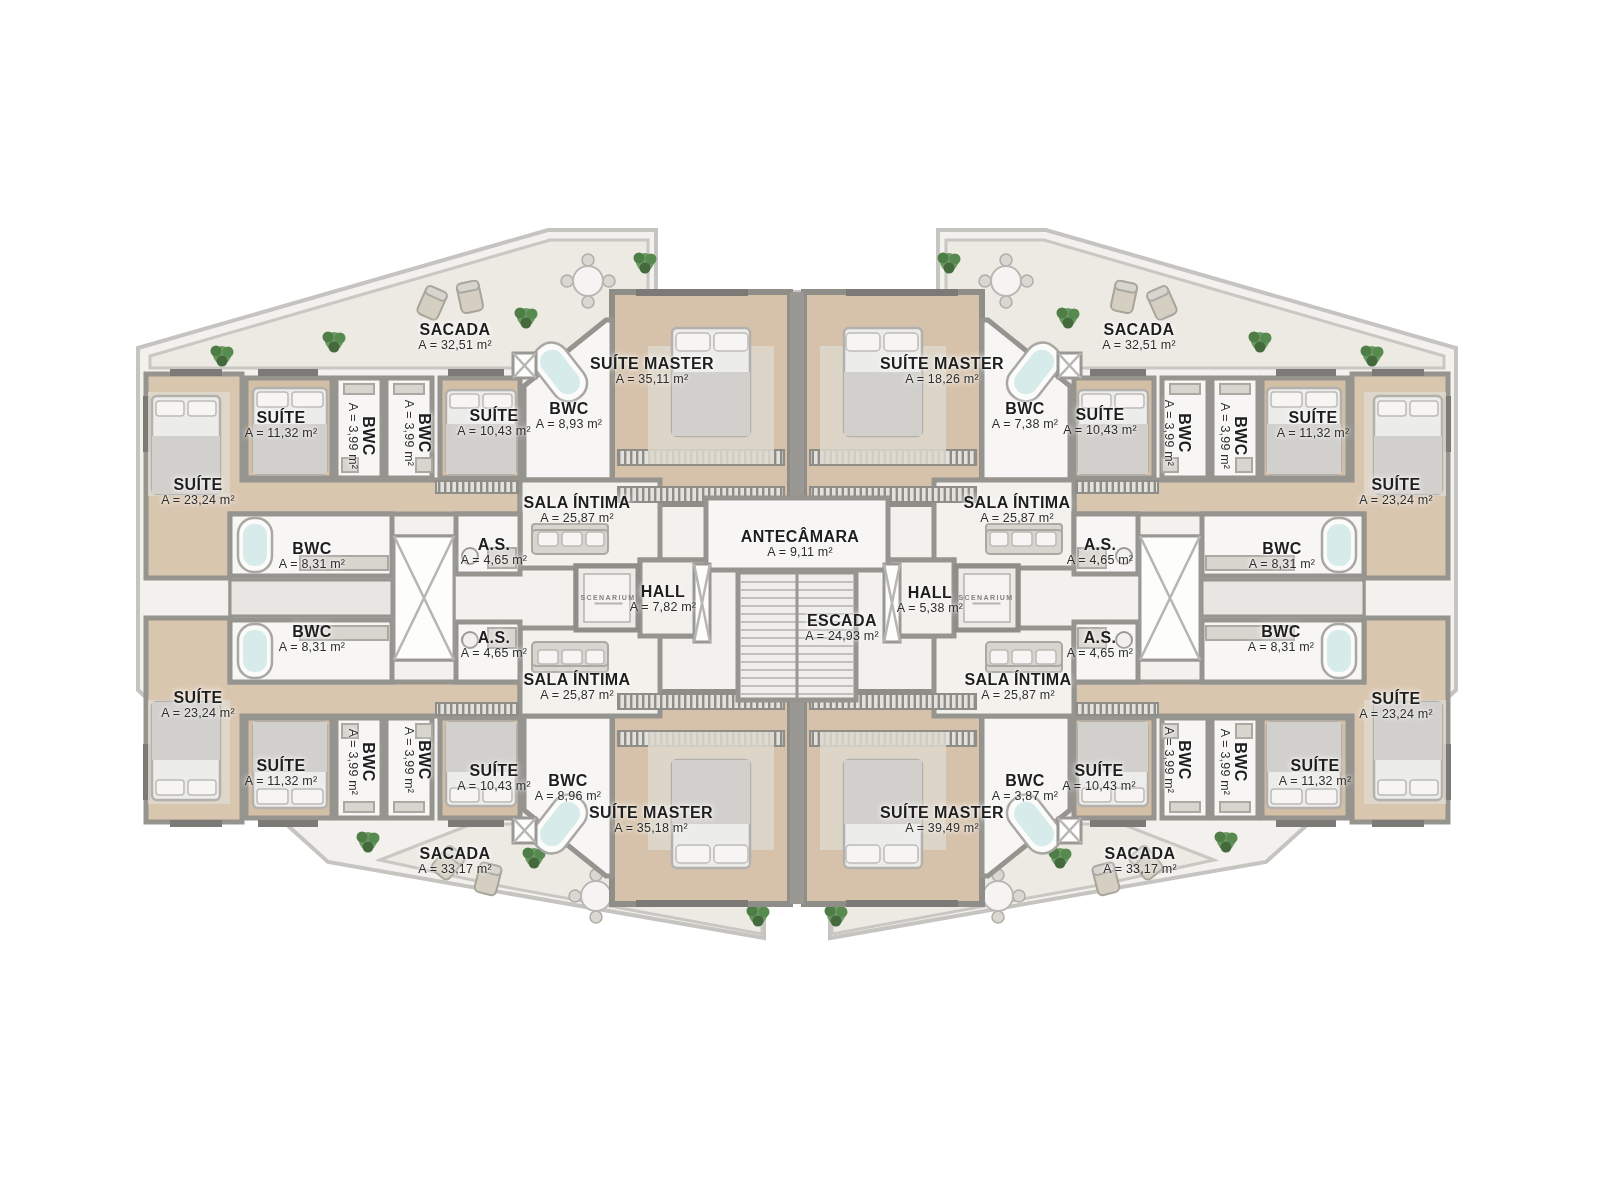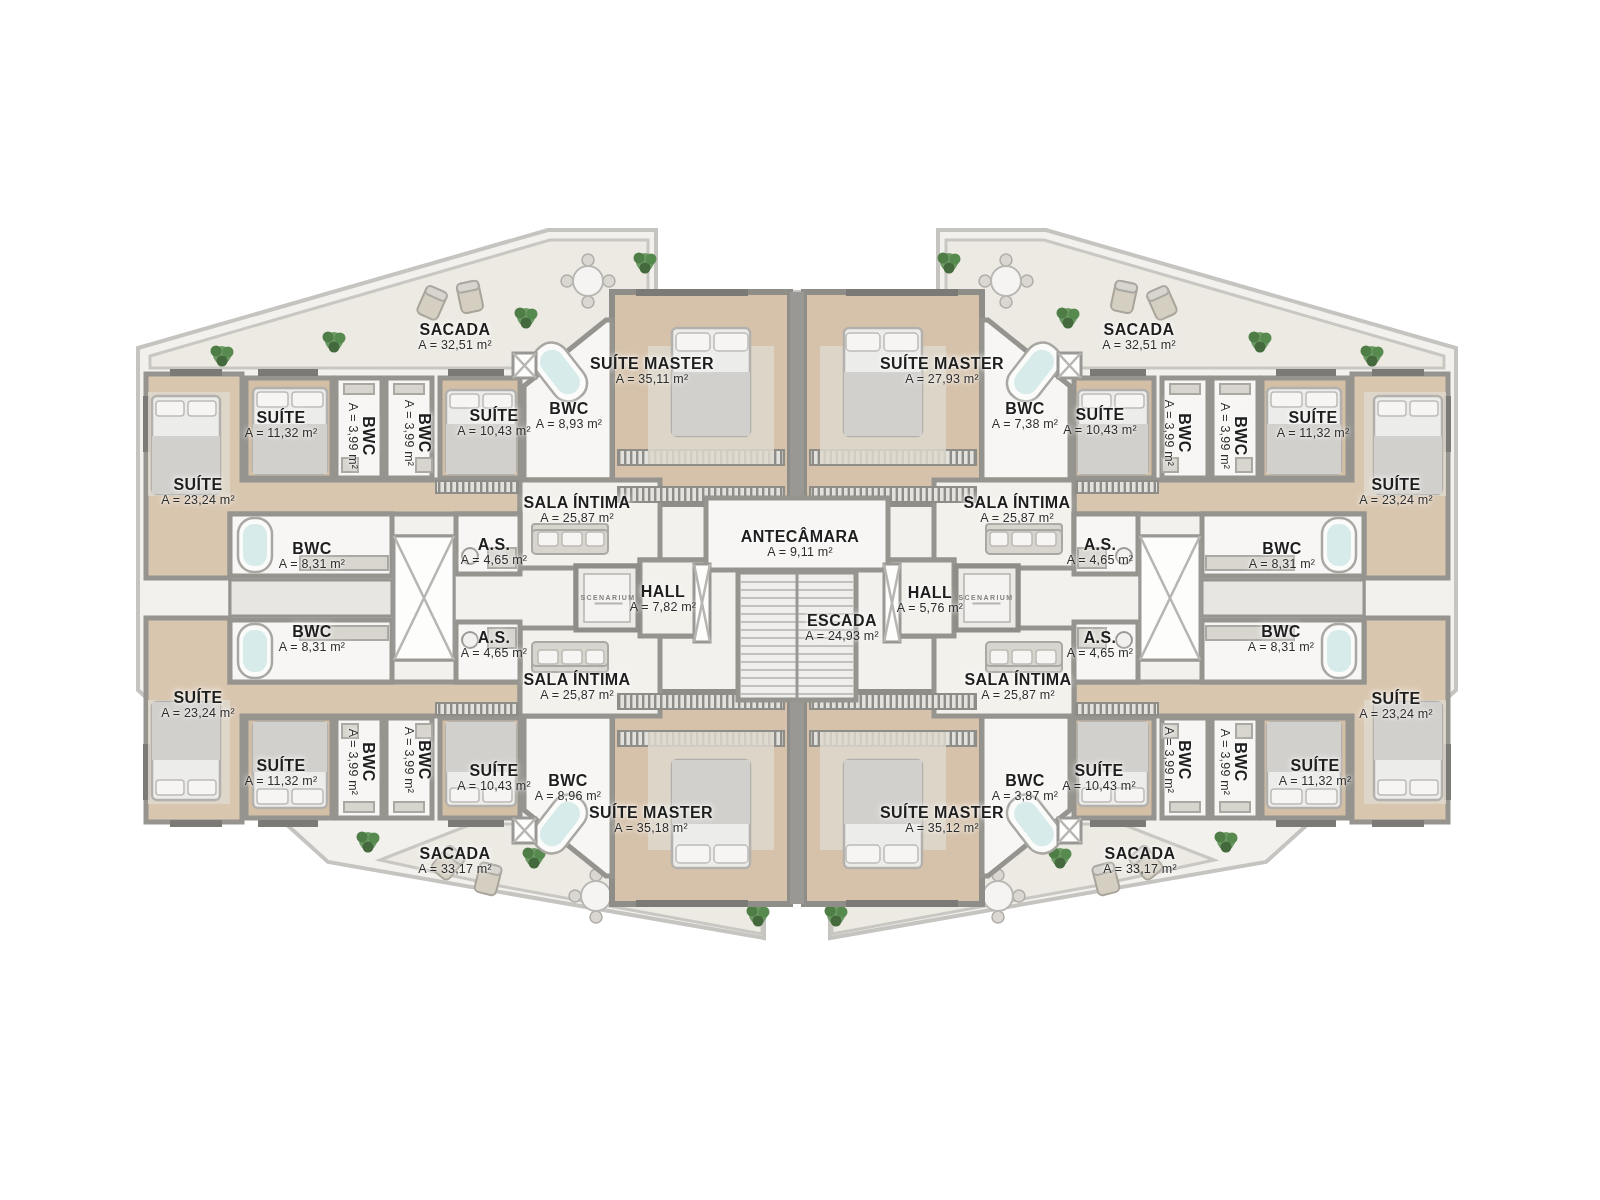--- a/index.html
+++ b/index.html
@@ -247,21 +247,21 @@
 <div class="lbl" style="left:800px;top:544px">
       <span class="rn">ANTECÂMARA</span>
       <span class="ra">A = 9,11 m²</span>
     </div>
 <div class="lbl" style="left:663px;top:599px">
       <span class="rn">HALL</span>
       <span class="ra">A = 7,82 m²</span>
     </div>
 <div class="lbl" style="left:930px;top:600px">
       <span class="rn">HALL</span>
-      <span class="ra">A = 5,76 m²</span>
+      <span class="ra">A = 5,38 m²</span>
     </div>
 <div class="lbl" style="left:842px;top:628px">
       <span class="rn">ESCADA</span>
       <span class="ra">A = 24,93 m²</span>
     </div>
 
 <div class="lbl" style="left:455px;top:337px">
       <span class="rn">SACADA</span>
       <span class="ra">A = 32,51 m²</span>
     </div>
@@ -305,21 +305,21 @@
       <span class="rn">BWC</span>
       <span class="ra">A = 8,31 m²</span>
     </div>
 
 <div class="lbl" style="left:1139px;top:337px">
       <span class="rn">SACADA</span>
       <span class="ra">A = 32,51 m²</span>
     </div>
 <div class="lbl" style="left:942px;top:371px">
       <span class="rn">SUÍTE MASTER</span>
-      <span class="ra">A = 27,93 m²</span>
+      <span class="ra">A = 18,26 m²</span>
     </div>
 <div class="lbl" style="left:1025px;top:416px">
       <span class="rn">BWC</span>
       <span class="ra">A = 7,38 m²</span>
     </div>
 <div class="lbl" style="left:1100px;top:422px">
       <span class="rn">SUÍTE</span>
       <span class="ra">A = 10,43 m²</span>
     </div>
 <div class="lbl vert" style="left:1177px;top:433px">
@@ -395,21 +395,21 @@
       <span class="rn">BWC</span>
       <span class="ra">A = 8,31 m²</span>
     </div>
 
 <div class="lbl" style="left:1140px;top:861px">
       <span class="rn">SACADA</span>
       <span class="ra">A = 33,17 m²</span>
     </div>
 <div class="lbl" style="left:942px;top:820px">
       <span class="rn">SUÍTE MASTER</span>
-      <span class="ra">A = 35,12 m²</span>
+      <span class="ra">A = 39,49 m²</span>
     </div>
 <div class="lbl" style="left:1025px;top:788px">
       <span class="rn">BWC</span>
       <span class="ra">A = 3,87 m²</span>
     </div>
 <div class="lbl" style="left:1099px;top:778px">
       <span class="rn">SUÍTE</span>
       <span class="ra">A = 10,43 m²</span>
     </div>
 <div class="lbl vert" style="left:1177px;top:760px">

